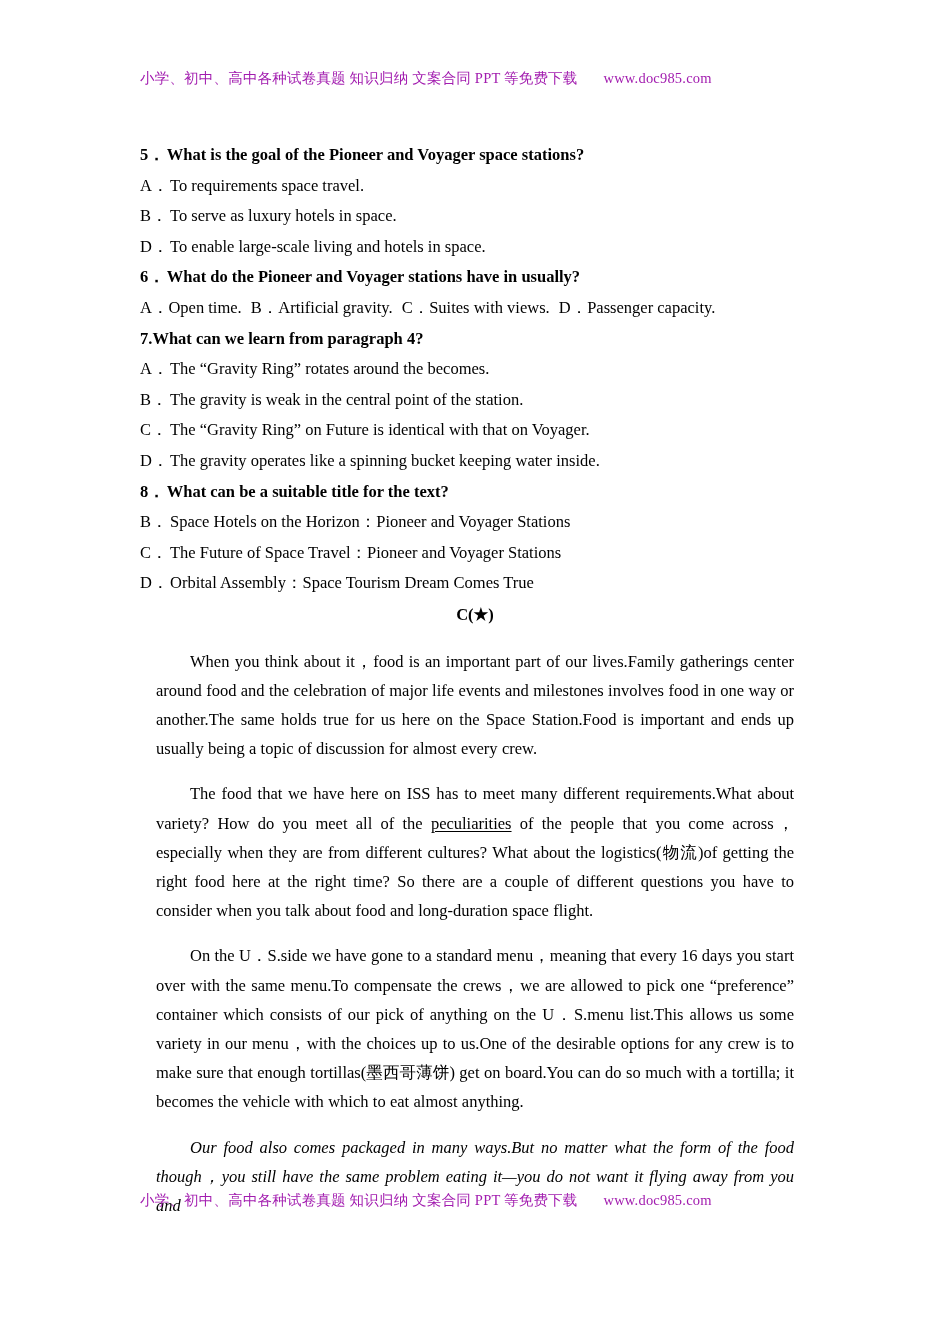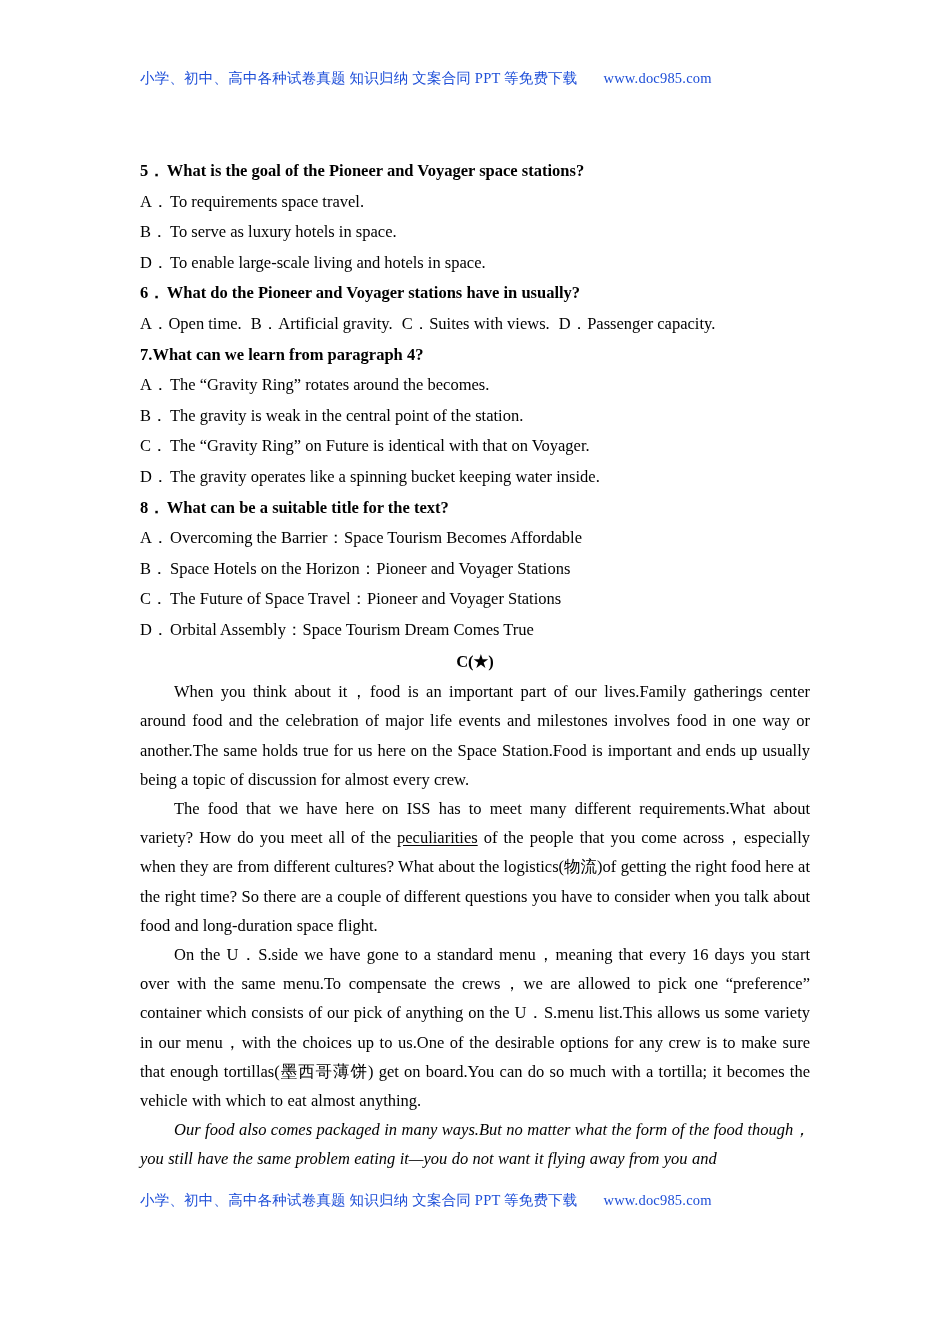--- a/index.html
+++ b/index.html
@@ -24,35 +24,35 @@
     height: 1344px;
   }
 
   
   .running-head {
     position: absolute;
     left: 140px;
     width: 670px;
     font-size: 14.5px;
     line-height: 20px;
-    color: #1d4ed8;
+    color: #a21caf;
     letter-spacing: 0.2px;
     white-space: nowrap;
   }
   .running-head.header { top: 68px; }
   .running-head.footer { top: 1190px; }
   .running-head .url {
     padding-left: 26px;
   }
 
   
   .content {
     position: absolute;
     left: 140px;
-    top: 156px;
+    top: 140px;
     width: 670px;
   }
 
   .q-stem {
     font-weight: bold;
     font-size: 16.5px;
     line-height: 30.6px;
     margin: 0;
     white-space: nowrap;
   }
@@ -80,21 +80,21 @@
     text-align: center;
     font-weight: bold;
     font-size: 16.5px;
     line-height: 30.6px;
     margin: 0;
     padding-top: 1px;
   }
 
   
   .passage {
-    margin: 0;
+    margin: 16px;
     font-size: 16.5px;
     line-height: 29.2px;
     text-align: justify;
     text-justify: inter-word;
     text-indent: 34px;
     word-spacing: 0.2px;
   }
   .passage.last {
     text-align: justify;
     font-style: italic;
@@ -123,21 +123,20 @@
     <p class="q-stem"><span class="num">6．</span><span>What do the Pioneer and Voyager stations have in usually?</span></p>
     <p class="opt opt-inline"><span class="seg"><span class="lbl lbl-inline">A．</span><span>Open time.</span></span><span class="seg"><span class="lbl lbl-inline">B．</span><span>Artificial gravity.</span></span><span class="seg"><span class="lbl lbl-inline">C．</span><span>Suites with views.</span></span><span class="seg"><span class="lbl lbl-inline">D．</span><span>Passenger capacity.</span></span></p>
 
     <p class="q-stem"><span>7.</span><span>What can we learn from paragraph 4?</span></p>
     <p class="opt"><span class="lbl">A．</span><span>The “Gravity Ring” rotates around the becomes.</span></p>
     <p class="opt"><span class="lbl">B．</span><span>The gravity is weak in the central point of the station.</span></p>
     <p class="opt"><span class="lbl">C．</span><span>The “Gravity Ring” on Future is identical with that on Voyager.</span></p>
     <p class="opt"><span class="lbl">D．</span><span>The gravity operates like a spinning bucket keeping water inside.</span></p>
 
     <p class="q-stem"><span class="num">8．</span><span>What can be a suitable title for the text?</span></p>
-    <p class="opt"><span class="lbl">A．</span><span>Overcoming the Barrier：Space Tourism Becomes Affordable</span></p>
     <p class="opt"><span class="lbl">B．</span><span>Space Hotels on the Horizon：Pioneer and Voyager Stations</span></p>
     <p class="opt"><span class="lbl">C．</span><span>The Future of Space Travel：Pioneer and Voyager Stations</span></p>
     <p class="opt"><span class="lbl">D．</span><span>Orbital Assembly：Space Tourism Dream Comes True</span></p>
 
     <p class="section-label">C(★)</p>
 
     <p class="passage">When you think about it，food is an important part of our lives.Family gatherings center around food and the celebration of major life events and milestones involves food in one way or another.The same holds true for us here on the Space Station.Food is important and ends up usually being a topic of discussion for almost every crew.</p>
 
     <p class="passage"><span>The food that we have here on ISS has to meet many different requirements.What about variety? How do you meet all of the </span><u>peculiarities</u><span> of the people that you come across，especially when they are from different cultures? What about the logistics(物流)of getting the right food here at the right time? So there are a couple of different questions you have to consider when you talk about food and long-duration space flight.</span></p>
 

